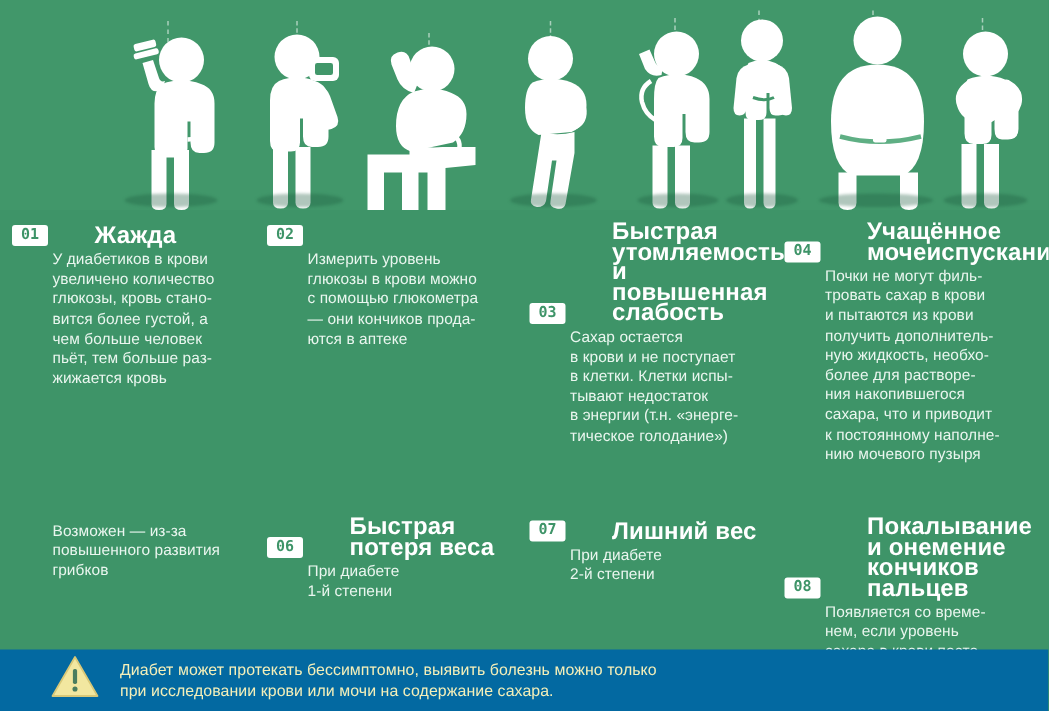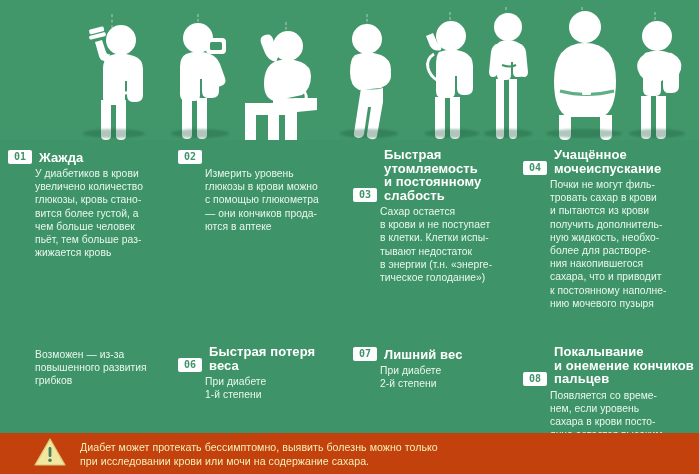--- a/index.html
+++ b/index.html
@@ -58,40 +58,41 @@
     font-size:10px;
     font-weight:bold;
     line-height:14px;
     text-align:center;
     letter-spacing:0px;
     padding:0 2px;
     margin-top:2px;
     font-family:"DejaVu Sans Mono", monospace;
   }
   .card-title{
-    font-size:13px;
+    font-size:16px;
     font-weight:bold;
     line-height:13.5px;
     color:#ffffff;
     letter-spacing:0.1px;
+    margin-left:24px;
   }
   .card-body{
     margin-top:3px;
     padding-left:27px;
     font-size:10.3px;
     line-height:13.2px;
     color:#eaf6ef;
     letter-spacing:0.05px;
   }
   .card-body div{white-space:nowrap;}
 
   
   #warning{
     position:absolute;left:0;bottom:0;width:699px;height:41px;
-    background:#c2410c;
+    background:#0369a1;
     display:flex;align-items:center;
     overflow:hidden;
   }
   #warn-icon{
     margin-left:34px;margin-right:14px;flex:0 0 auto;
   }
   #warn-text{
     font-size:10.6px;line-height:14px;
     color:#f4efb9;
     letter-spacing:0.05px;
@@ -260,21 +261,21 @@
         <div>ются в аптеке</div>
       </div>
     </div>
 
     <div class="card" style="left:353px;width:160px;">
       <div class="card-head">
         <div class="badge">03</div>
         <div class="card-title">
           <div>Быстрая</div>
           <div>утомляемость</div>
-          <div>и постоянному</div>
+          <div>и повышенная</div>
           <div>слабость</div>
         </div>
       </div>
       <div class="card-body">
         <div>Сахар остается</div>
         <div>в крови и не поступает</div>
         <div>в клетки. Клетки испы-</div>
         <div>тывают недостаток</div>
         <div>в энергии (т.н. «энерге-</div>
         <div>тическое голодание»)</div>

